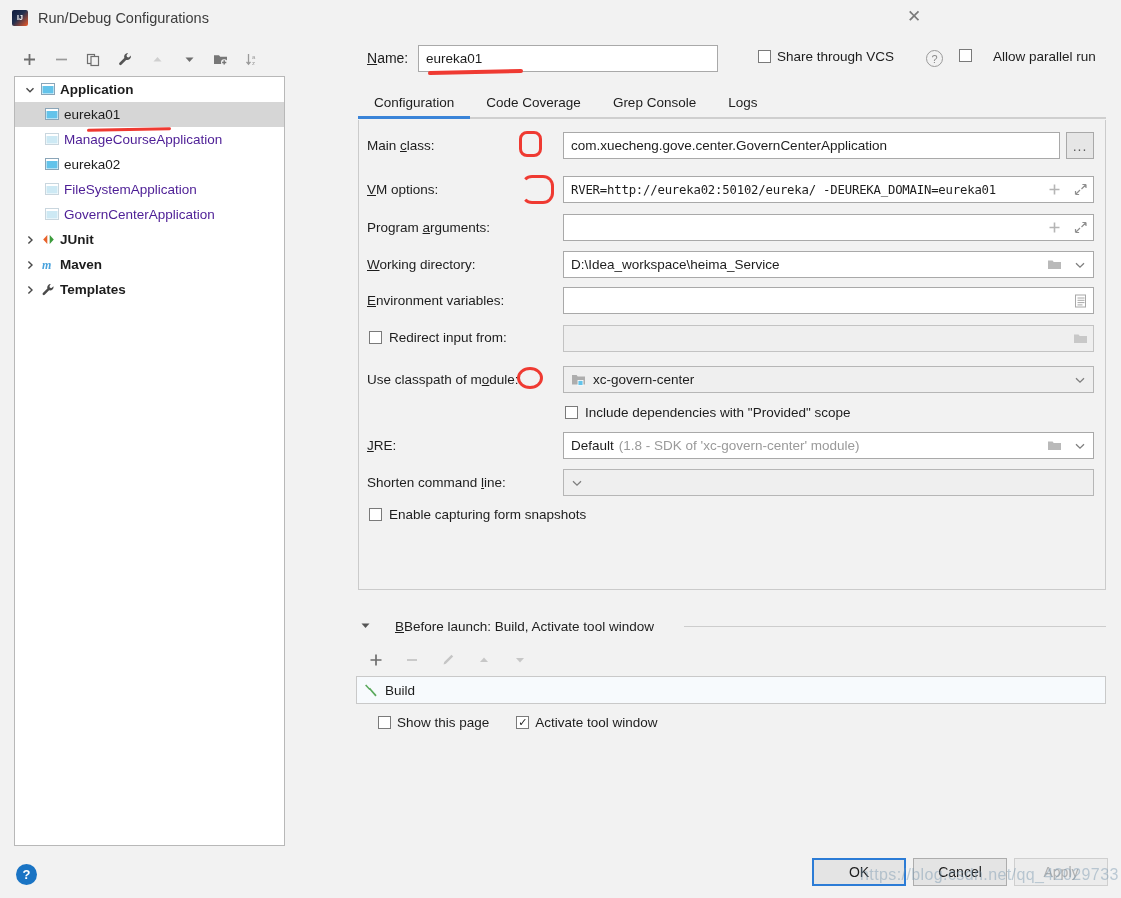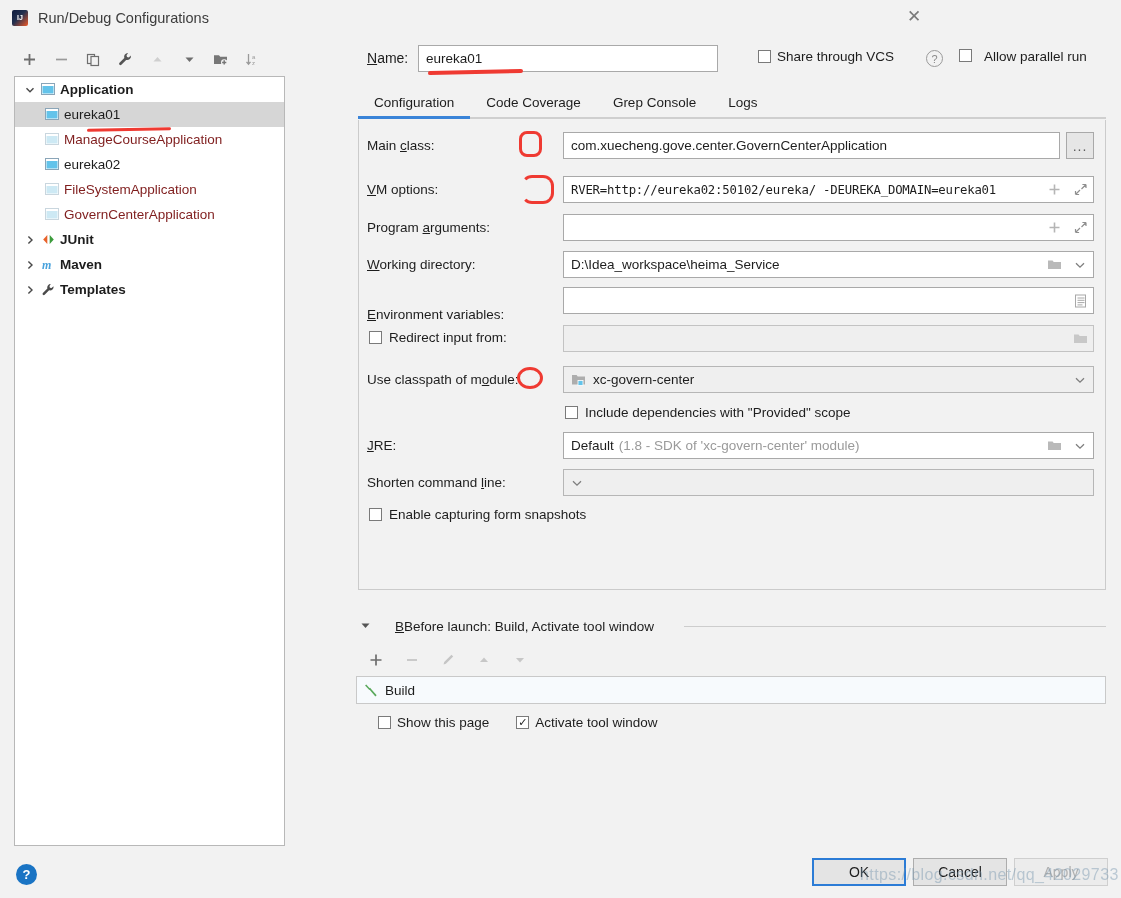--- a/index.html
+++ b/index.html
@@ -60,41 +60,41 @@
   }
   .tree-row.selected{ background:#d6d6d6; }
   .twisty{
     width:18px; flex:none; display:flex; align-items:center; justify-content:center;
     color:#5a5a5a; font-size:10px;
   }
   .tree-indent{ width:22px; flex:none; }
   .t-icon{ width:18px; flex:none; display:flex; align-items:center; justify-content:center; margin-right:3px; }
   .t-label{ font-size:13.5px; }
   .t-label.bold{ font-weight:bold; }
-  .t-label.dim{ color:#7f1d1d; }
+  .t-label.dim{ color:#4c1d95; }
 
   
   #name-label{ position:absolute; left:367px; top:50px; font-size:14px; }
   #name-field{
     position:absolute; left:418px; top:45px; width:300px; height:27px;
     background:#fff; border:1px solid #a9a9a9;
     display:flex; align-items:center; padding-left:7px; font-size:13.5px;
   }
   #name-underline{
     position:absolute; left:428px; top:70px; width:95px; height:4px;
     background:#ef3a32; border-radius:2px;
     transform:rotate(-1.4deg);
   }
   #share-check{ position:absolute; left:758px; top:49px; display:flex; align-items:center; gap:6px; font-size:13.5px;}
   #help-q{
     position:absolute; left:926px; top:50px; width:17px;height:17px;border-radius:50%;
     border:1px solid #9a9a9a; color:#8a8a8a; font-size:11px;
     display:flex;align-items:center;justify-content:center;
   }
-  #parallel-check{ position:absolute; left:959px; top:49px; display:flex; gap:12px; font-size:13.5px;}
+  #parallel-check{ position:absolute; left:959px; top:49px; display:flex; gap:21px; font-size:13.5px;}
 
   .chk{
     width:13px;height:13px;border:1px solid #7a7a7a;background:#fff; flex:none;
     display:flex;align-items:center;justify-content:center;
     font-size:11px;color:#202020; line-height:1;
   }
   .u { text-decoration:underline; }
 
   
   #tabs{
@@ -424,21 +424,21 @@
         <path d="M1 2.5h4.6l1.1 1.5H14v7H1z" fill="#b9b9b9"></path>
       </svg>
   </span>
   <span class="fbtn">
     <svg width="12" height="12" viewBox="0 0 12 12">
         <path d="M2 4.3L6 8.2l4-3.9" stroke="#7e7e7e" stroke-width="1.3" fill="none"></path>
       </svg>
   </span>
 </div>
 
-<div class="flabel" style="left:367px; top:307px;"><span class="u">E</span>nvironment variables:</div>
+<div class="flabel" style="left:367px; top:293px;"><span class="u">E</span>nvironment variables:</div>
 <div class="field" style="left:563px; top:287px; width:531px;">
   <span class="val"></span>
   <span class="fbtn">
     <svg width="13" height="14" viewBox="0 0 13 14">
         <rect x="1.5" y="1" width="10" height="12" stroke="#a8a8a8" fill="#fff" stroke-width="1"></rect>
         <path d="M3.5 4h7M3.5 6.3h7M3.5 8.6h7M3.5 10.9h5" stroke="#a8a8a8" stroke-width="1"></path>
       </svg>
   </span>
 </div>
 

